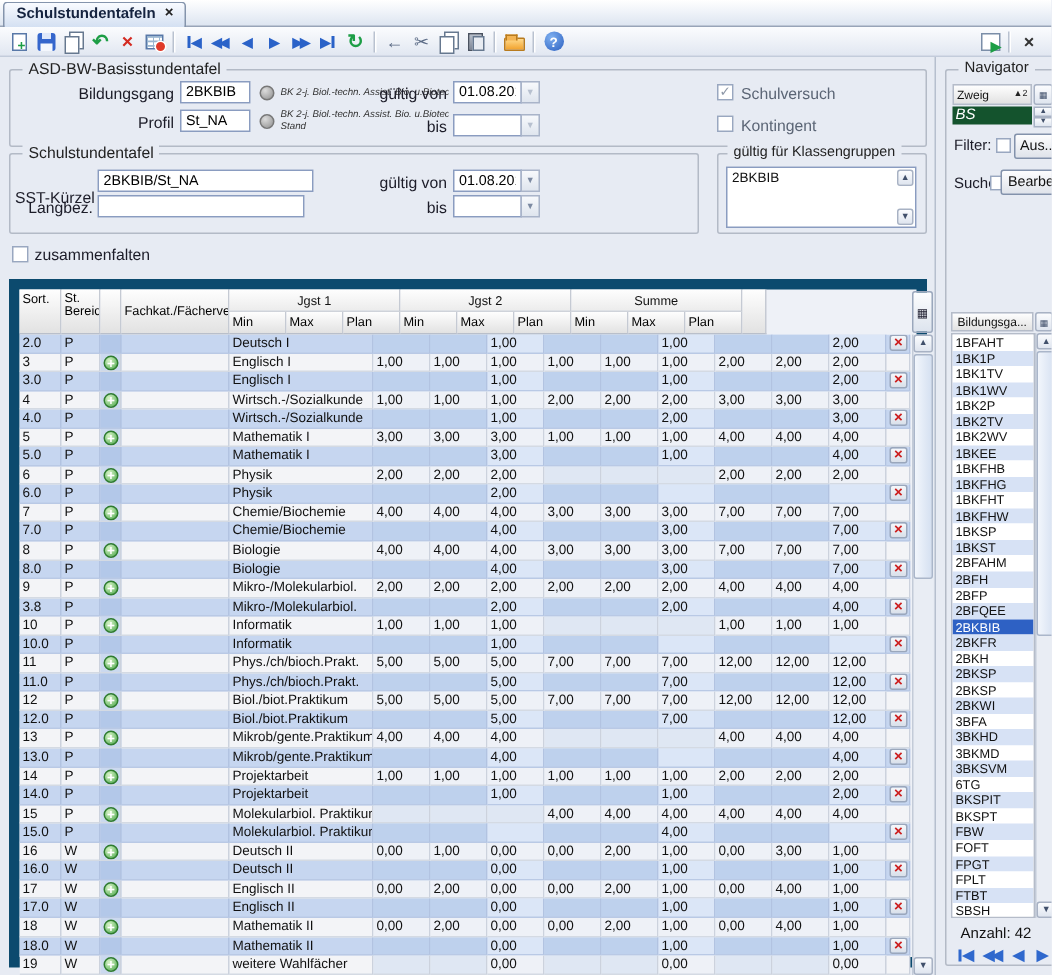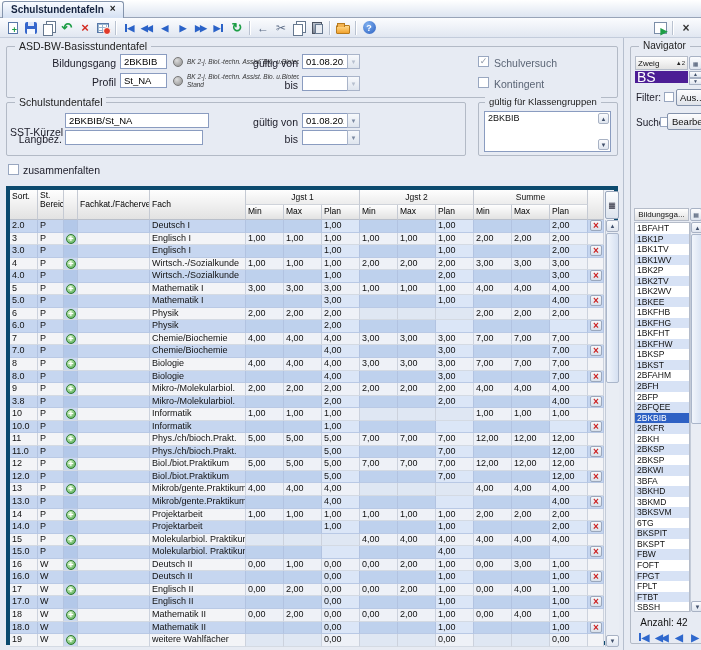--- a/index.html
+++ b/index.html
@@ -51,21 +51,21 @@
   .tbox { position:absolute; background:#fff; border:1px solid #8a9cc0; font-size:9.5px; color:#000; padding:1px 3px; height:15px; font-family:"Liberation Sans",sans-serif; }
   .combo-btn { position:absolute; width:13px; height:15px; border:1px solid #a9b4c9; background:linear-gradient(#f7f9fc,#dfe5ee); color:#7c8aa2; font-size:6px; display:flex; align-items:center; justify-content:center; }
   .combo-btn.dis { color:#b7c0cf; }
   .cb { position:absolute; width:11px; height:11px; background:#fff; border:1px solid #99a7c0; font-size:9px; line-height:9px; text-align:center; color:#8e98a8; }
   .graydot { position:absolute; width:10px; height:10px; border-radius:50%; background:radial-gradient(circle at 35% 30%,#dcdcdc,#8f8f8f); border:1px solid #777; }
   .desc { position:absolute; font-style:italic; font-size:6.5px; line-height:7.5px; color:#333; white-space:nowrap; overflow:hidden; }
   .listbox { position:absolute; background:#fff; border:1px solid #8a9cc0; font-size:9px; padding:1px 3px; }
   .miniscroll { position:absolute; width:11px; height:11px; background:linear-gradient(#fbfcfe,#dfe5ef); border:1px solid #a8b2c4; border-radius:2px; font-size:6px; color:#41506b; display:flex; align-items:center; justify-content:center; }
 
   
-  #table { left:6px; top:186px; width:612px; height:459px; border:4px solid #0c4a6e; background:#eef1f7; }
+  #table { left:6px; top:186px; width:612px; height:459px; border:7px solid #0c4a6e; background:#eef1f7; }
   #thead { position:absolute; left:0; top:0; width:594px; height:30px; display:flex; }
   .th { background:linear-gradient(#fefefe,#e2e2e2); border-right:1px solid #c5cad3; border-bottom:1px solid #b9bfca; font-size:8.5px; padding:1px 2px; color:#000; overflow:hidden; white-space:nowrap; }
   .hfull { height:30px; }
   .c-sort { width:28px; } .c-ber { width:26px; } .c-icon { width:14px; } .c-fk { width:72px; }
   .c-fach { width:96px; } .c-val { width:38px; } .c-del { width:16px; }
   .c-ber span { display:block; line-height:9px; }
   .thgroup { width:114px; display:flex; flex-direction:column; }
   .gt { height:15px; text-align:center; background:linear-gradient(#fefefe,#ececec); border-right:1px solid #c5cad3; border-bottom:1px solid #cfd3da; font-size:8.5px; padding-top:2px; }
   .gs { display:flex; height:15px; }
   .gs .th { width:38px; height:15px; }
@@ -85,21 +85,21 @@
   .plusico { display:inline-block; width:10px; height:10px; border-radius:50%; background:radial-gradient(circle at 35% 30%,#d8f5c8,#4aa64a); border:1px solid #2f7c2f; color:#fff; font-size:9px; font-weight:bold; line-height:8px; text-align:center; margin-top:1px; }
   .delico { display:inline-block; width:12px; height:11px; background:linear-gradient(#f6f8fb,#d9e0ea); border:1px solid #9aa7bc; border-radius:2px; color:#cc1f1f; font-weight:900; font-size:10px; line-height:9px; text-align:center; }
   .vsb { position:absolute; background:#e9edf4; border-left:1px solid #c3cbd8; }
   .sbtn { position:absolute; left:0; width:13px; height:12px; background:linear-gradient(#fbfcfe,#dfe5ef); border:1px solid #a8b2c4; border-radius:2px; font-size:6px; color:#41506b; display:flex; align-items:center; justify-content:center; }
   .sthumb { position:absolute; left:0; width:13px; background:linear-gradient(90deg,#f2f6fc,#d5e0f1); border:1px solid #aab6ca; border-radius:2px; }
 
   
   #navpane { left:623px; top:38px; width:78px; height:612px; background:#e7ebf3; border-left:1px solid #b6bfce; }
   .navhdr { position:absolute; background:linear-gradient(#fefefe,#e2e2e2); border:1px solid #b5bcc9; font-size:8px; padding:1px 2px; display:flex; align-items:center; overflow:hidden; white-space:nowrap; }
   .sortmark { margin-left:auto; font-size:6px; color:#222; flex:none; }
-  .navsel { position:absolute; background:#4c1d95; color:#fff; font-size:14px; padding:0 2px; line-height:12px; overflow:hidden; }
+  .navsel { position:absolute; background:#14532d; color:#fff; font-size:10px; padding:0 2px; line-height:12px; overflow:hidden;font-style:italic; }
   .spinner { position:absolute; width:13px; display:flex; flex-direction:column; }
   .spinner span { flex:1; background:linear-gradient(#fbfcfe,#dfe5ef); border:1px solid #a8b2c4; font-size:5px; color:#41506b; text-align:center; line-height:5px; }
   .btn { position:absolute; background:linear-gradient(#fdfdfe,#dfe3ea); border:1px solid #8392ab; border-radius:2px; font-size:9.5px; color:#111; display:flex; align-items:center; justify-content:flex-start; padding:0 4px; white-space:nowrap; }
   #navlist { position:absolute; left:634px; top:222px; width:56px; height:390px; background:#fff; border:1px solid #b5bcc9; overflow:hidden; }
   .nitem { height:10.54px; line-height:10.5px; font-size:8.5px; padding-left:2px; background:#fff; white-space:nowrap; overflow:hidden; }
   .nitem.alt { background:#d7e2f5; }
   .nitem.sel { background:#2e61c4; color:#fff; }
   #anzahl { position:absolute; left:628px; top:617px; width:72px; text-align:center; font-size:10px; color:#111; }
   .bnav { position:absolute; top:630px; width:16px; height:14px; display:flex; align-items:center; justify-content:center; color:#2f68cd; font-size:10px; font-weight:bold; }
   .bnav .vbar { width:2px; height:8px; background:#2f68cd; margin-right:1px; }
@@ -257,21 +257,20 @@
 
 <div class="abs" id="table">
   <div id="thead">
     <div class="th hfull c-sort">Sort.</div>
     <div class="th hfull c-ber">
       <span>St.</span>
       <span>Bereich</span>
     </div>
     <div class="th hfull c-icon"></div>
     <div class="th hfull c-fk" style="padding-top:9px;">Fachkat./Fächerverb.</div>
-    <div class="th hfull c-fach" style="padding-top:9px;">Fach</div>
     <div class="thgroup">
       <div class="gt">Jgst 1</div>
       <div class="gs">
         <div class="th">Min</div>
         <div class="th">Max</div>
         <div class="th">Plan</div>
       </div>
     </div>
     <div class="thgroup">
       <div class="gt">Jgst 2</div>

